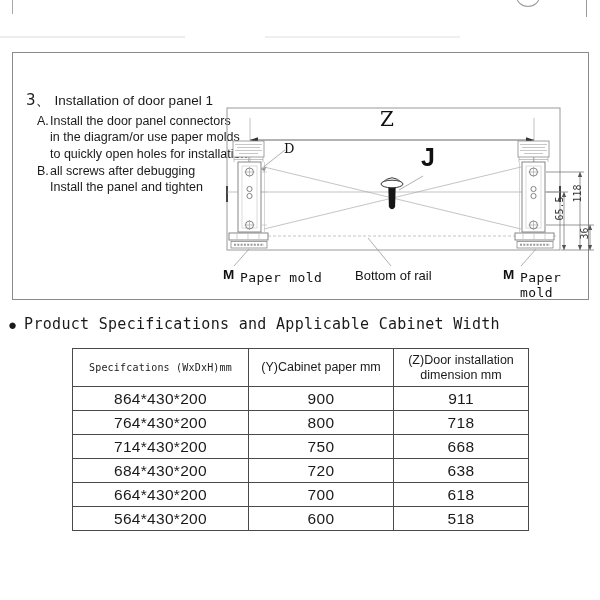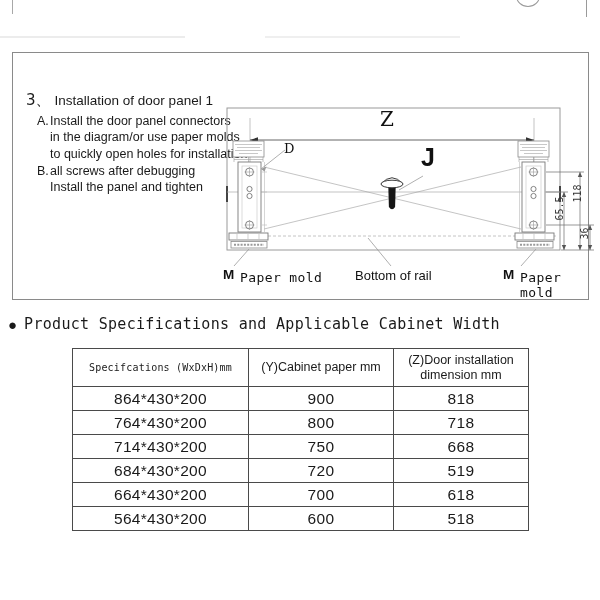--- a/index.html
+++ b/index.html
@@ -239,36 +239,36 @@
       <tr>
         <th class="h-spec">Specifcations (WxDxH)mm</th>
         <th class="h-cab">(Y)Cabinet paper mm</th>
         <th class="h-door">(Z)Door installation dimension mm</th>
       </tr>
     </thead>
     <tbody>
       <tr>
         <td>864*430*200</td>
         <td>900</td>
-        <td>818</td>
+        <td>911</td>
       </tr>
       <tr>
         <td>764*430*200</td>
         <td>800</td>
         <td>718</td>
       </tr>
       <tr>
         <td>714*430*200</td>
         <td>750</td>
         <td>668</td>
       </tr>
       <tr>
         <td>684*430*200</td>
         <td>720</td>
-        <td>519</td>
+        <td>638</td>
       </tr>
       <tr>
         <td>664*430*200</td>
         <td>700</td>
         <td>618</td>
       </tr>
       <tr>
         <td>564*430*200</td>
         <td>600</td>
         <td>518</td>

